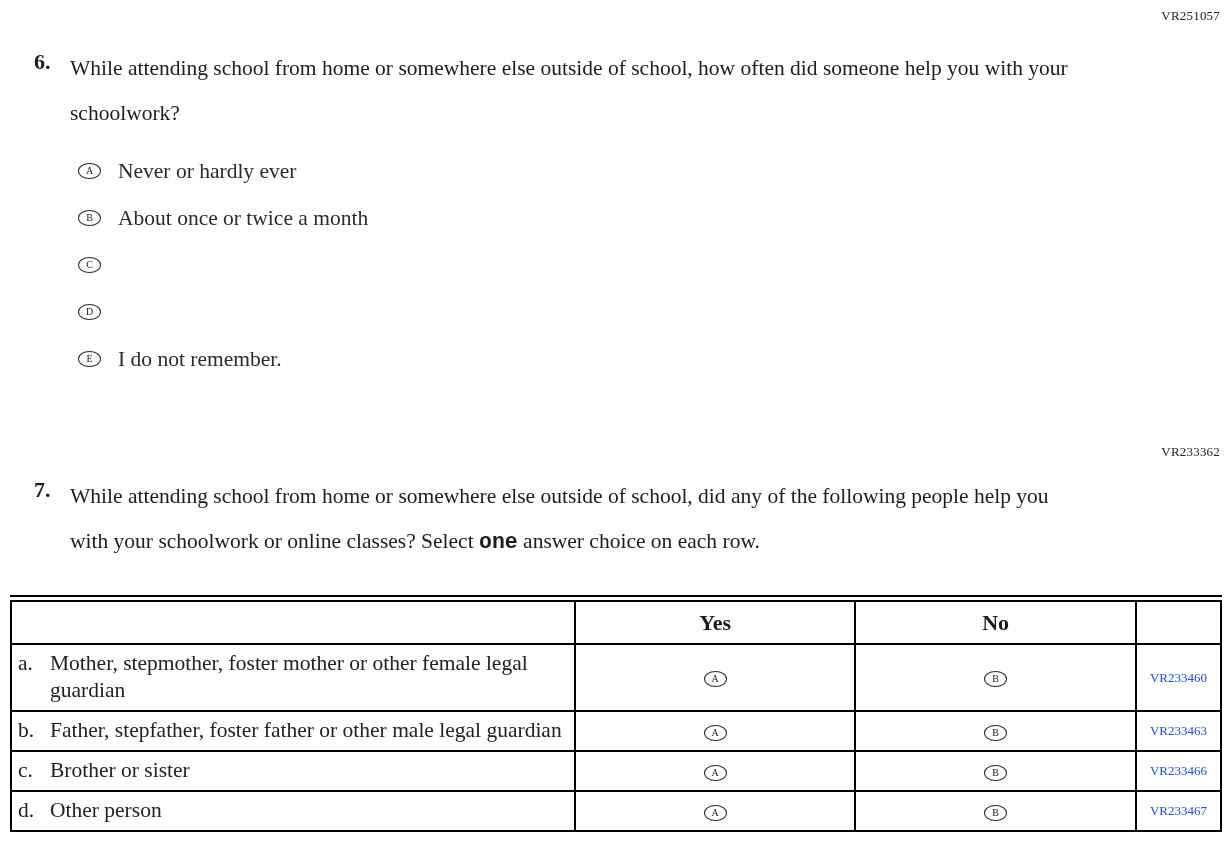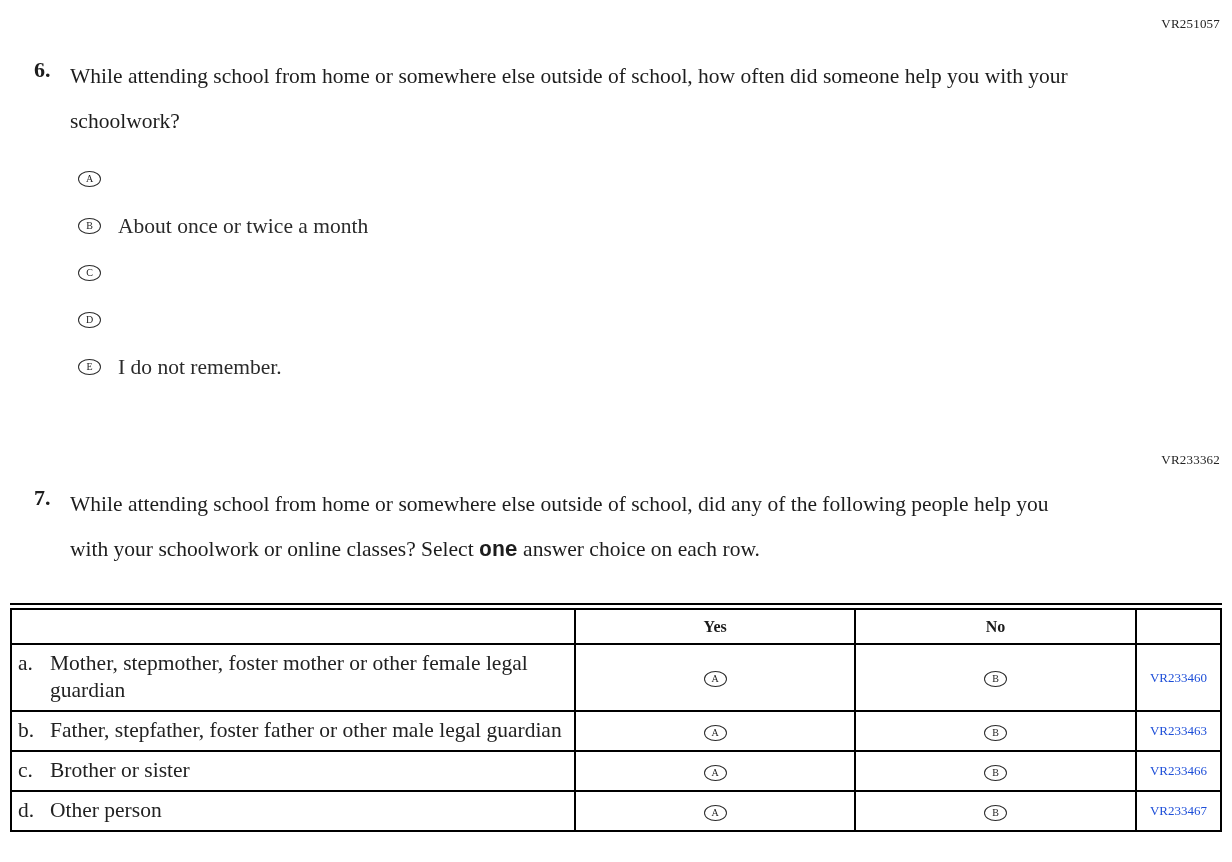--- a/index.html
+++ b/index.html
@@ -14,21 +14,21 @@
     color: #1d1d1d;
     overflow: hidden;
   }
   .form-code {
     text-align: right;
     font-size: 13px;
     color: #222;
     padding-right: 12px;
     letter-spacing: 0.2px;
   }
-  .top-code { padding-top: 16px; }
+  .top-code { padding-top: 8px; }
   .mid-code { margin-top: 70px; }
 
   .question {
     margin-left: 34px;
     margin-right: 30px;
   }
   .q6 { margin-top: 22px; }
   .q7 { margin-top: 14px; }
 
   .qrow { display: flex; align-items: flex-start; }
@@ -87,21 +87,21 @@
     table-layout: fixed;
   }
   .answer-table th, .answer-table td {
     border: 2px solid #000;
   }
   .col-item { width: 563px; }
   .col-yes  { width: 280px; }
   .col-no   { width: 280px; }
   .col-code { width: 85px;  }
   .answer-table th {
-    font-size: 16px;
+    font-size: 22px;
     font-weight: bold;
     padding: 8px 0 7px 0;
     color: #1a1a1a;
   }
   .item-cell {
     padding: 5px 8px 6px 6px;
     vertical-align: top;
   }
   .item-inner {
     display: flex;
@@ -131,20 +131,21 @@
 <div class="question q6">
   <div class="qrow">
     <span class="qnum">6.</span>
     <span class="qtext">While attending school from home or somewhere else outside of school, how often did someone help you with your schoolwork?</span>
   </div>
   <div class="options">
     <div class="option">
       <span class="bubble">
           <span>A</span>
         </span>
+      <span class="option-label">Never or hardly ever</span>
     </div>
     <div class="option">
       <span class="bubble">
           <span>B</span>
         </span>
       <span class="option-label">About once or twice a month</span>
     </div>
     <div class="option">
       <span class="bubble">
           <span>C</span>

